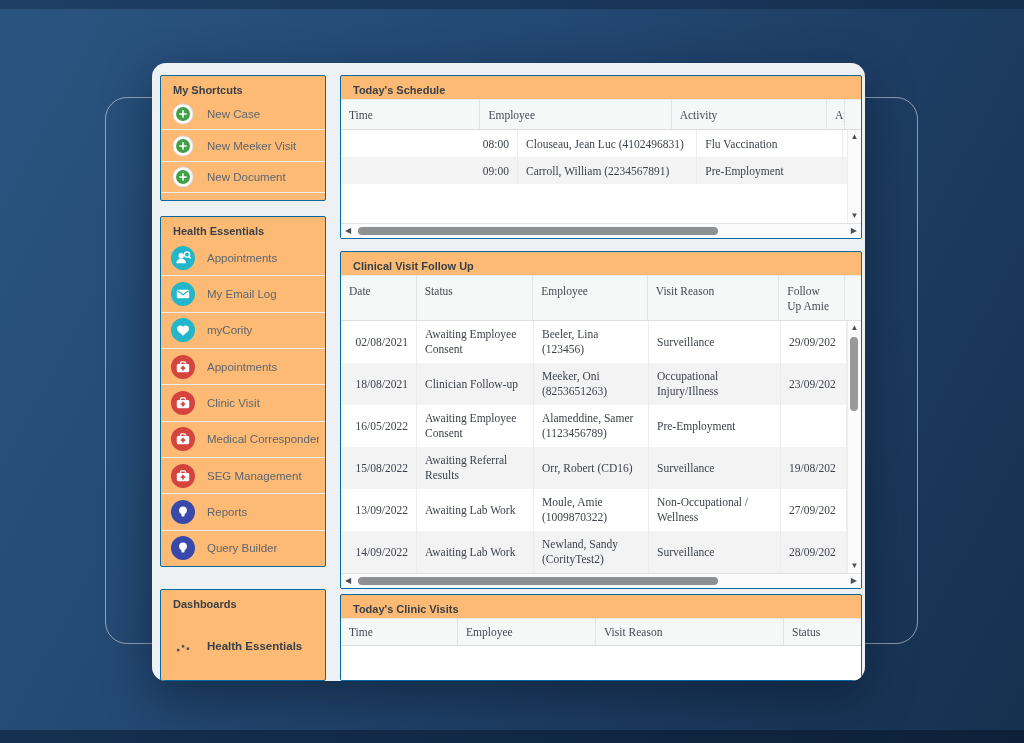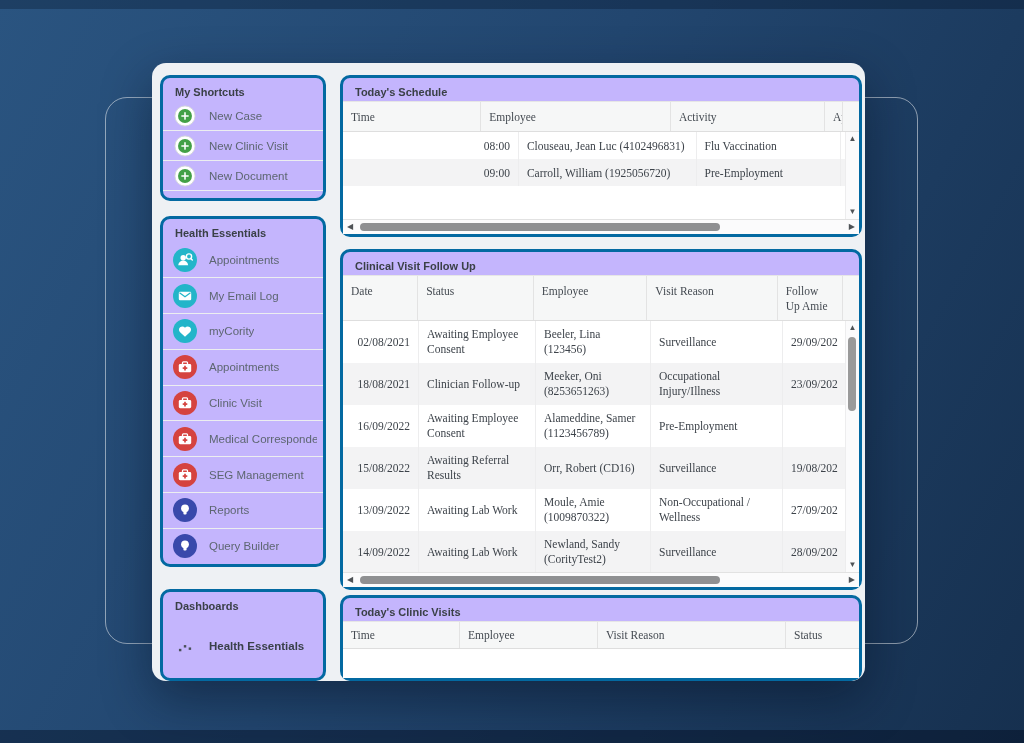--- a/index.html
+++ b/index.html
@@ -10,21 +10,21 @@
     background:linear-gradient(118deg,#2a5480 0%,#22466f 45%,#16304f 100%); }
   .strip-top { position:absolute; top:0; left:0; right:0; height:9px; background:rgba(3,16,38,.30); }
   .strip-bottom { position:absolute; bottom:0; left:0; right:0; height:13px; background:rgba(2,12,30,.42); }
   .outline-frame { position:absolute; left:105px; top:97px; width:813px; height:547px;
     border:1px solid rgba(255,255,255,.5); border-radius:22px; }
 
   .card { position:absolute; left:152px; top:63px; width:713px; height:618px;
     background:#eef1f4; border-radius:14px; box-shadow:0 18px 50px rgba(4,14,32,.45);
     display:flex; gap:14px; padding:12px 3px 0 8px; overflow:hidden; }
 
-  .panel { background:#c4b5fd; border:3px solid #0369a1; border-radius:10px; display:flex; flex-direction:column; }
+  .panel { background:#fdba74; border:1px solid #0369a1; border-radius:2px; display:flex; flex-direction:column; }
   .panel-title { flex:none; font-size:11px; font-weight:bold; color:#3a4047; padding:8px 12px 3px; }
 
   
   .sidebar { width:166px; flex:none; display:flex; flex-direction:column; }
   .shortcuts-panel { height:137px; }
   .he-panel { margin-top:15px; height:381px; }
   .dash-panel { margin-top:22px; height:100px; }
   .side-items { flex:1; display:flex; flex-direction:column; min-height:0; }
   .side-item { flex:1; display:flex; align-items:center; gap:12px; padding:0 6px 0 10px; cursor:pointer; }
   .side-item + .side-item { border-top:1px solid #eceef0; }
@@ -106,21 +106,21 @@
             <span class="side-label">New Case</span>
           </div>
           <div class="side-item">
             <span class="ico ring">
                 <svg viewBox="0 0 24 24">
                   <circle cx="12" cy="12" r="11" fill="#fff" stroke="#d3d7da"></circle>
                   <circle cx="12" cy="12" r="7.6" fill="#43a047"></circle>
                   <path d="M12 8.6v6.8M8.6 12h6.8" stroke="#fff" stroke-width="1.7" stroke-linecap="round"></path>
                 </svg>
               </span>
-            <span class="side-label">New Clinic Visit</span>
+            <span class="side-label">New Meeker Visit</span>
           </div>
           <div class="side-item">
             <span class="ico ring">
                 <svg viewBox="0 0 24 24">
                   <circle cx="12" cy="12" r="11" fill="#fff" stroke="#d3d7da"></circle>
                   <circle cx="12" cy="12" r="7.6" fill="#43a047"></circle>
                   <path d="M12 8.6v6.8M8.6 12h6.8" stroke="#fff" stroke-width="1.7" stroke-linecap="round"></path>
                 </svg>
               </span>
             <span class="side-label">New Document</span>
@@ -265,21 +265,21 @@
           </div>
           <div class="tbody">
             <div class="tr sched-row">
               <div class="td c-time num">08:00</div>
               <div class="td c-emp">Clouseau, Jean Luc (4102496831)</div>
               <div class="td c-act">Flu Vaccination</div>
               <div class="td c-ap"></div>
             </div>
             <div class="tr sched-row alt">
               <div class="td c-time num">09:00</div>
-              <div class="td c-emp">Carroll, William (1925056720)</div>
+              <div class="td c-emp">Carroll, William (2234567891)</div>
               <div class="td c-act">Pre-Employment</div>
               <div class="td c-ap"></div>
             </div>
             <div class="vscroll">
               <span class="sarrow">▲</span>
               <span class="sarrow">▼</span>
             </div>
           </div>
           <div class="hscroll">
             <span class="sarrow">◀</span>
@@ -309,21 +309,21 @@
               <div class="td f-fup">29/09/202</div>
             </div>
             <div class="tr fup-row alt">
               <div class="td f-date num">18/08/2021</div>
               <div class="td f-status">Clinician Follow-up</div>
               <div class="td f-emp">Meeker, Oni (8253651263)</div>
               <div class="td f-visit">Occupational Injury/Illness</div>
               <div class="td f-fup">23/09/202</div>
             </div>
             <div class="tr fup-row">
-              <div class="td f-date num">16/09/2022</div>
+              <div class="td f-date num">16/05/2022</div>
               <div class="td f-status">Awaiting Employee Consent</div>
               <div class="td f-emp">Alameddine, Samer (1123456789)</div>
               <div class="td f-visit">Pre-Employment</div>
               <div class="td f-fup"></div>
             </div>
             <div class="tr fup-row alt">
               <div class="td f-date num">15/08/2022</div>
               <div class="td f-status">Awaiting Referral Results</div>
               <div class="td f-emp">Orr, Robert (CD16)</div>
               <div class="td f-visit">Surveillance</div>

